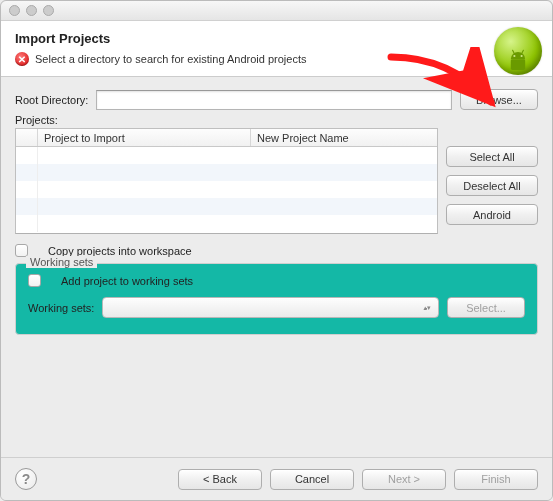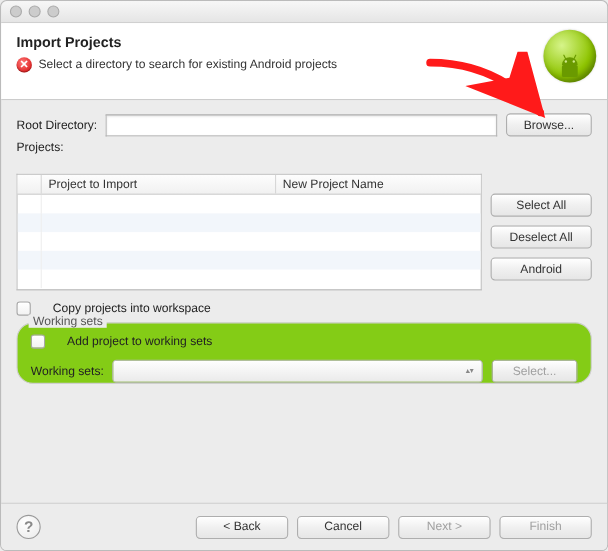--- a/index.html
+++ b/index.html
@@ -24,21 +24,21 @@
       padding-left: 8px;
       gap: 6px;
       border-radius: 6px 6px 0 0;
     }
     .traffic { width: 11px; height: 11px; border-radius: 50%; background: #ccc; border: 0.5px solid #aaa; }
     .header {
       background: #fff;
       padding: 10px 14px 12px 14px;
       border-bottom: 1px solid #ccc;
       position: relative;
-      height: 70px;
+      height: 56px;
     }
     .header h1 { font-size: 13px; font-weight: bold; margin-bottom: 6px; }
     .header .sub { display: flex; align-items: center; gap: 6px; font-size: 11px; color: #333; }
     .err-icon {
       width: 14px; height: 14px; border-radius: 50%;
       background: radial-gradient(circle at 40% 35%, #ff7a7a, #d20000);
       display: inline-flex; align-items: center; justify-content: center;
       color: #fff; font-size: 10px; font-weight: bold;
       box-shadow: inset 0 -1px 1px rgba(0,0,0,.3);
     }
@@ -66,21 +66,21 @@
       background: linear-gradient(#ffffff, #f0f0f0 50%, #e6e6e6);
       border: 1px solid #aeaeae; border-radius: 4px;
       font: inherit; color: #333;
       box-shadow: 0 1px 0 rgba(255,255,255,.6) inset;
       min-width: 78px;
       cursor: default;
     }
     .btn:disabled { color: #a0a0a0; }
     .main-cols { display: flex; gap: 8px; align-items: flex-start; }
     .table-wrap { flex: 1; }
-    .projects-label { margin: 4px 0 18px 0; display: block; }
+    .projects-label { margin: 4px 0 2px 0; display: block; }
     .table {
       border: 1px solid #bfbfbf;
       border-bottom-color: #b0b0b0;
       background: #fff;
       height: 106px;
       display: flex; flex-direction: column;
     }
     .thead { display: flex; background: linear-gradient(#fdfdfd,#f1f1f1); border-bottom: 1px solid #c8c8c8; height: 18px; }
     .th {
       padding: 2px 6px; font-size: 11px; color: #333;
@@ -100,24 +100,24 @@
     .side-btns .btn { width: 100%; min-width: 0; }
     .checkbox-row { display: flex; align-items: center; gap: 20px; margin-top: 10px; }
     input[type=checkbox] {
       width: 13px; height: 13px; appearance: none;
       background: linear-gradient(#fff,#f2f2f2);
       border: 1px solid #a8a8a8; border-radius: 3px;
       box-shadow: inset 0 1px 0 #fff;
     }
     .group {
       margin-top: 6px;
-      border: 1px solid #cfcfcf; border-radius: 15px;
-      padding: 10px 12px 0 12px;
-      position: relative;
-      background: #84cc16;
+      border: 1px solid #cfcfcf; border-radius: 4px;
+      padding: 10px 12px 16px 12px;
+      position: relative;
+      background: #14b8a6;
     }
     .group-title {
       position: absolute; top: -8px; left: 10px;
       background: #ececec; padding: 0 4px; font-size: 11px; color: #555;
     }
     .combo {
       flex: 1; height: 21px;
       background: linear-gradient(#fefefe,#eaeaea);
       border: 1px solid #b8b8b8; border-radius: 4px;
       position: relative;

